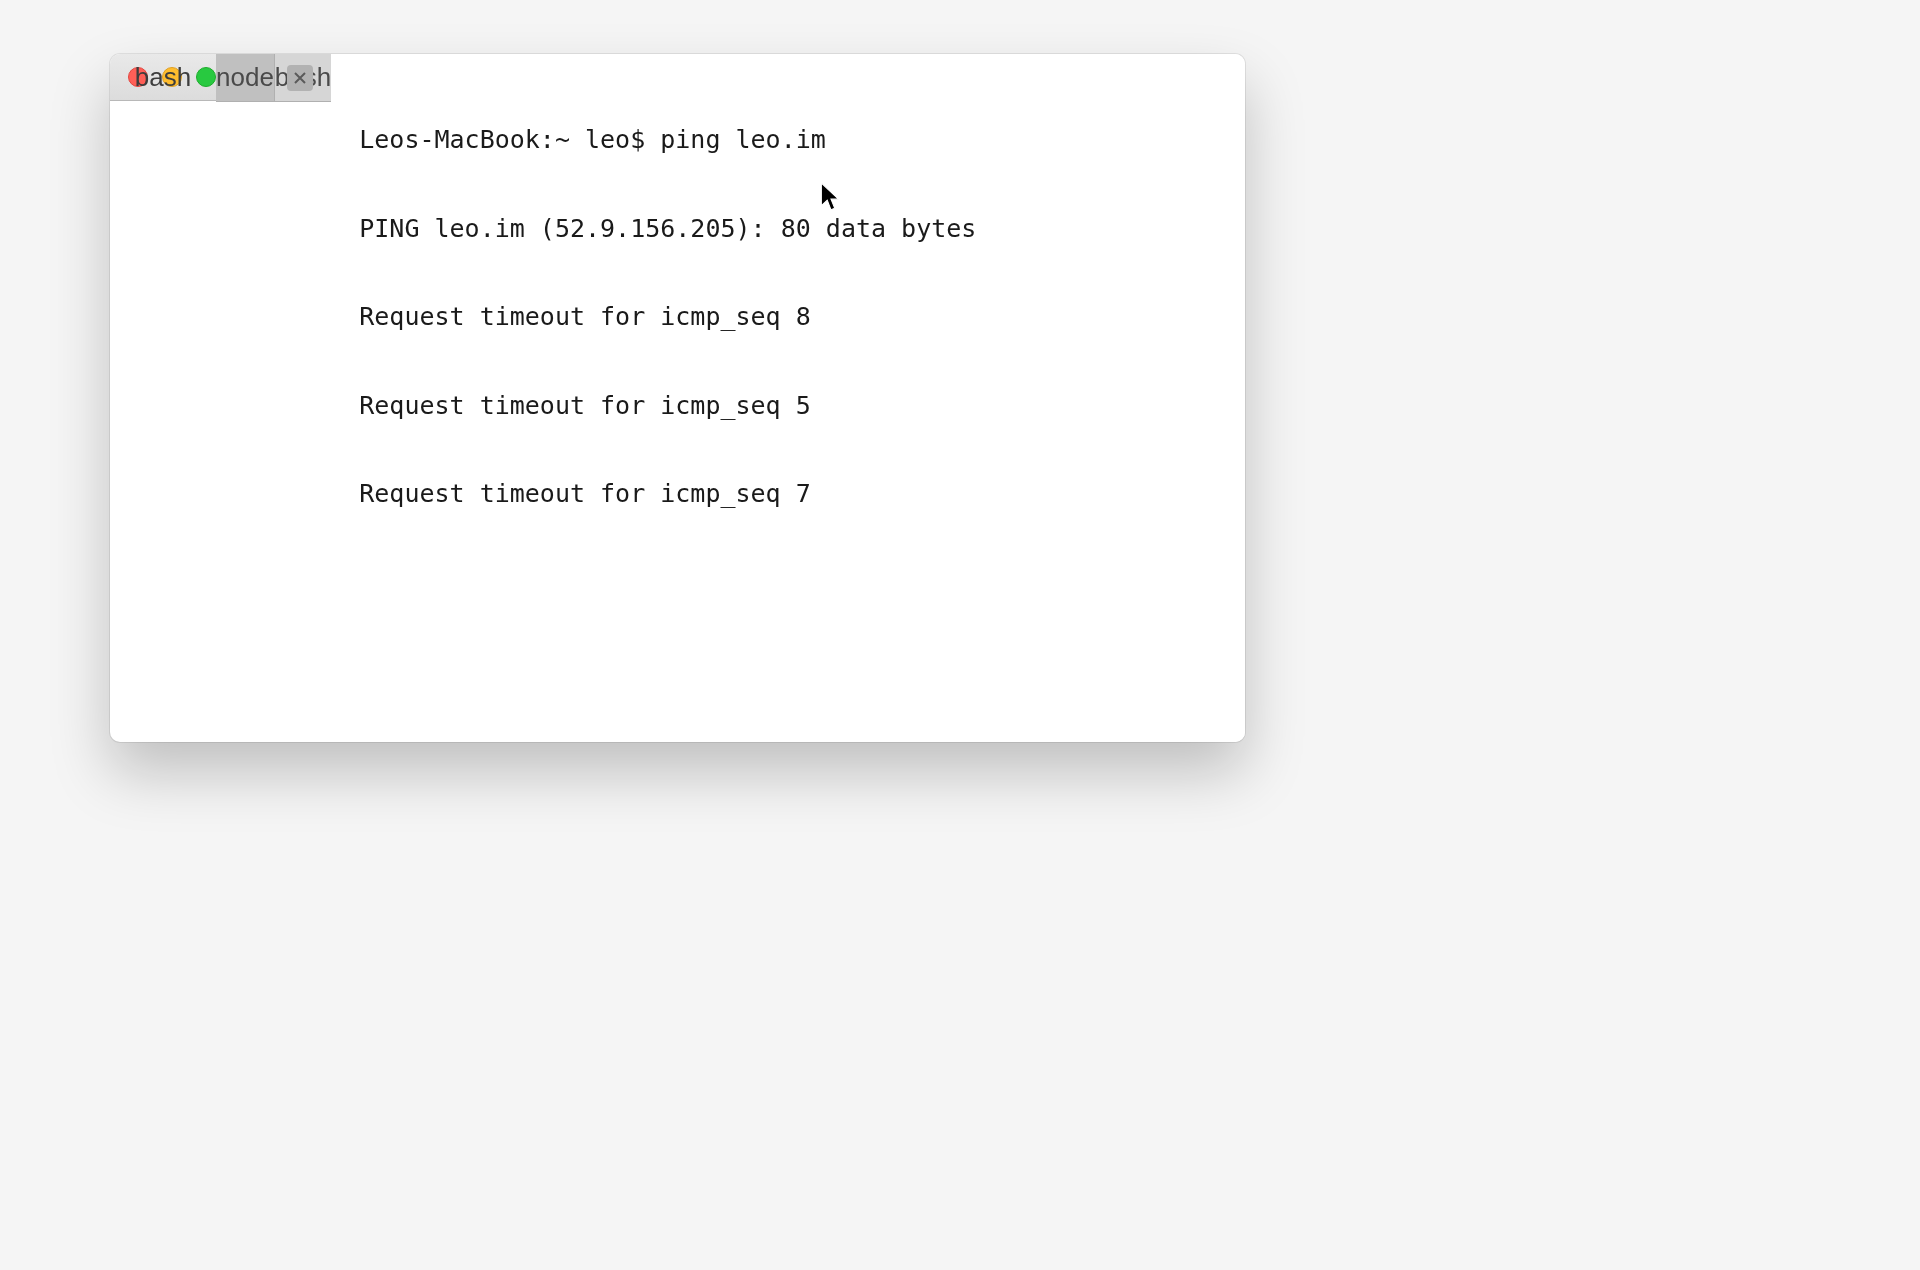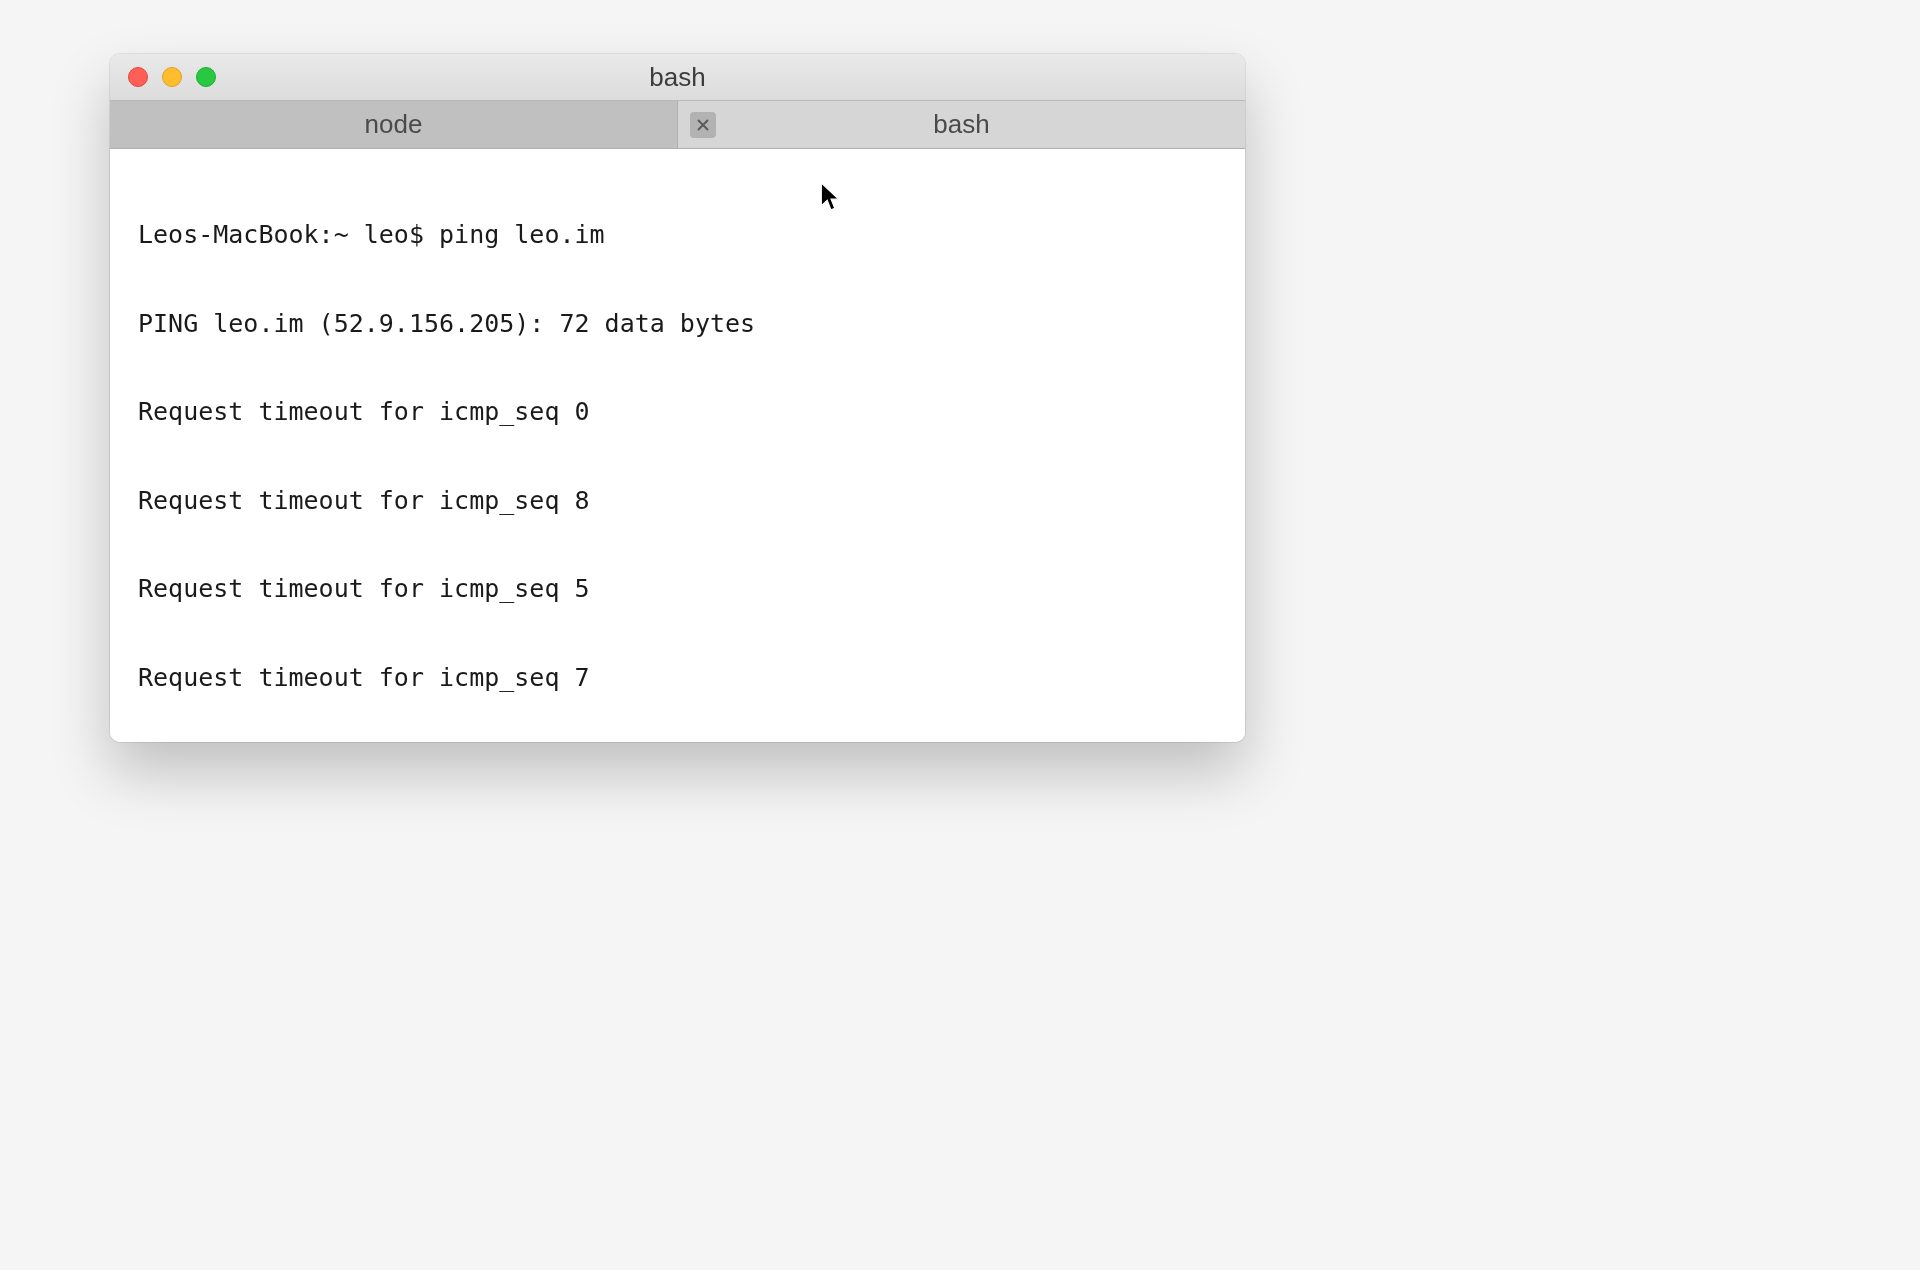--- a/index.html
+++ b/index.html
@@ -14,21 +14,21 @@
       position: absolute;
       left: 110px;
       top: 54px;
       width: 1135px;
       height: 688px;
       background: #ffffff;
       border-radius: 10px;
       box-shadow: 0 30px 60px rgba(0,0,0,0.22), 0 0 0 1px rgba(0,0,0,0.08);
       overflow: hidden;
       display: flex;
-      flex-direction: column;
+      flex-direction: row;
     }
     .title-bar {
       height: 47px;
       background: linear-gradient(to bottom, #e9e9e9, #dcdcdc);
       border-bottom: 1px solid #b8b8b8;
       display: flex;
       align-items: center;
       position: relative;
     }
     .traffic-lights {
@@ -127,22 +127,21 @@
         <svg viewBox="0 0 14 14">
             <path d="M2 2 L12 12 M12 2 L2 12" stroke="#5a5a5a" stroke-width="2" fill="none"></path>
           </svg>
       </span>
       <span>bash</span>
     </div>
   </div>
 
   <div class="terminal-content">
     <div class="terminal-line">Leos-MacBook:~ leo$ ping leo.im</div>
-    <div class="terminal-line">PING leo.im (52.9.156.205): 72 data bytes</div>
-    <div class="terminal-line">Request timeout for icmp_seq 0</div>
+    <div class="terminal-line">PING leo.im (52.9.156.205): 80 data bytes</div>
     <div class="terminal-line">Request timeout for icmp_seq 8</div>
     <div class="terminal-line">Request timeout for icmp_seq 5</div>
     <div class="terminal-line">Request timeout for icmp_seq 7</div>
     
     
     
     
     
   </div>
 

